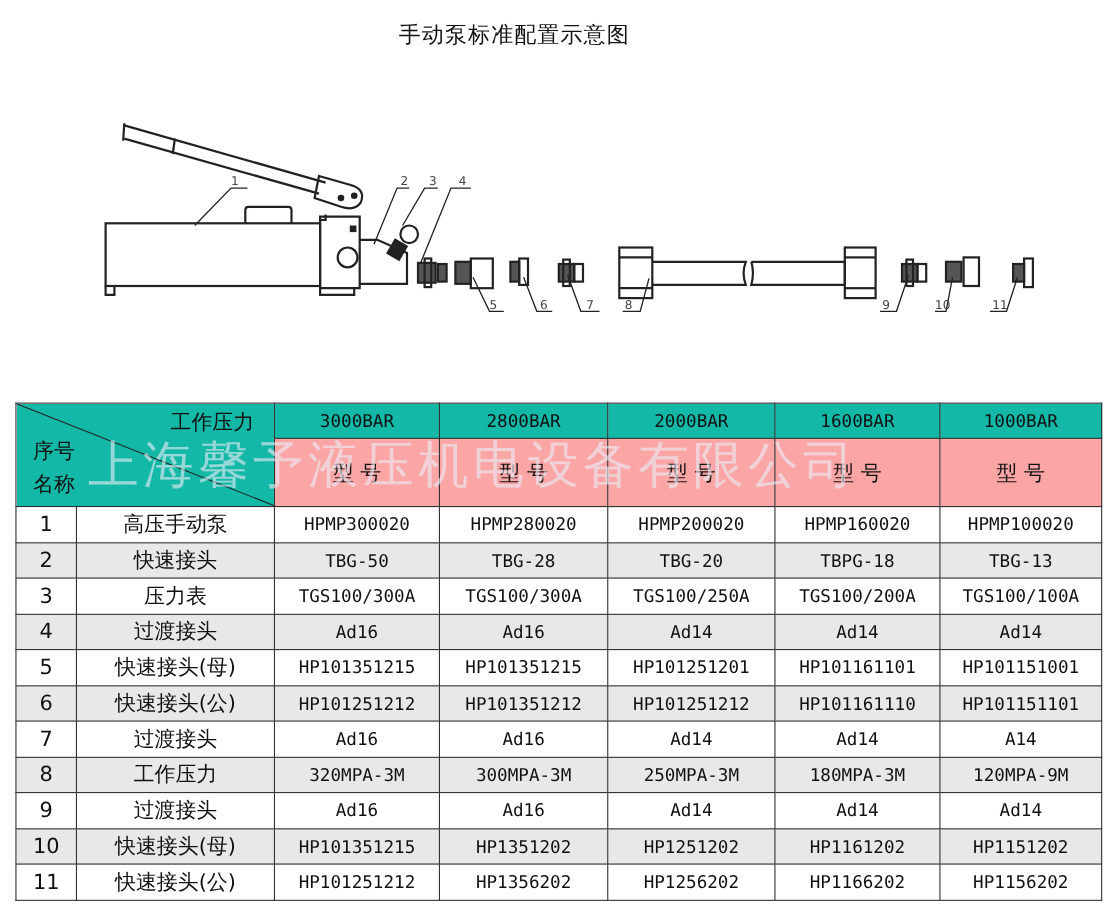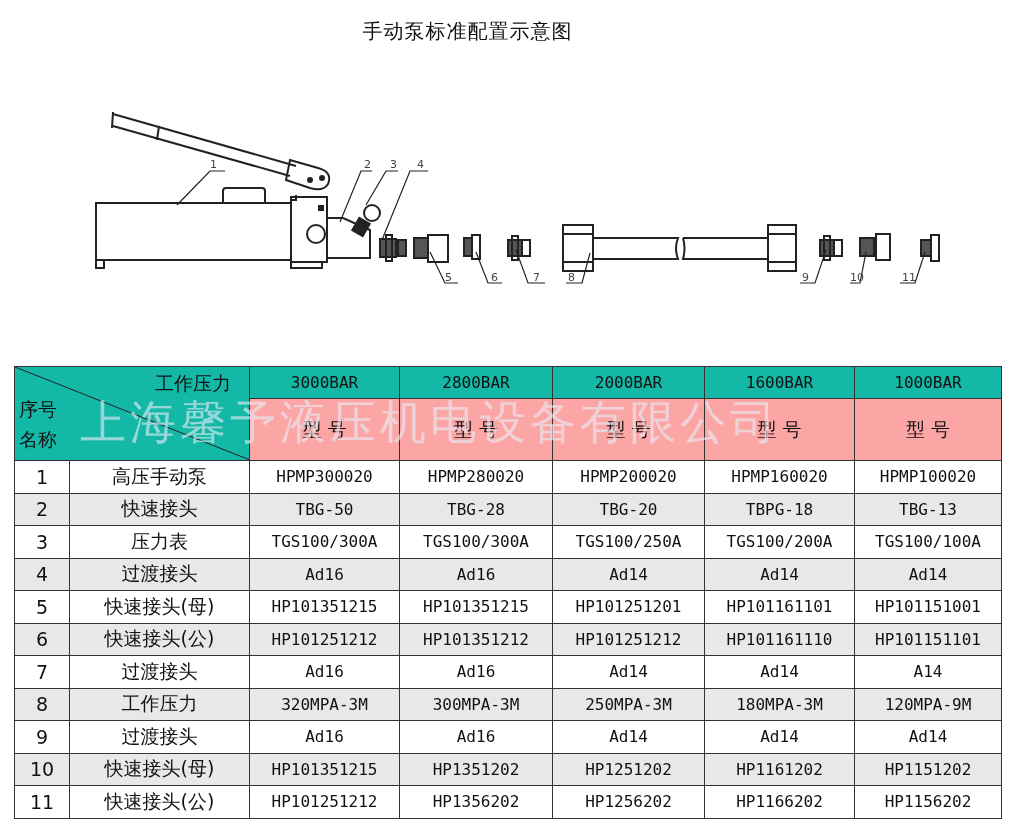--- a/index.html
+++ b/index.html
@@ -14,22 +14,22 @@
                   font-family:"DejaVu Sans Mono","Liberation Mono",monospace; font-size:16px; }
   table.spec td.cn { font-family:"DejaVu Sans","Liberation Sans",sans-serif; font-size:19px; }
   tr.h1 td { background:#14b8a6; height:31px; font-size:16px; }
   tr.h2 td { background:#fca5a5; height:61px; font-size:19px;
              font-family:"DejaVu Sans","Liberation Sans",sans-serif; }
   tr.d td { height:31.5px; }
   tr.d.alt td { background:#e8e8e8; }
   td.corner { position:relative; }
   .corner-top { position:absolute; right:18px; top:4px; font-size:19px;
                 font-family:"DejaVu Sans","Liberation Sans",sans-serif; }
-  .corner-bot { position:absolute; left:4px; bottom:4px; font-size:19px; line-height:30px; text-align:left;
-                font-family:Liberation Mono, monospace; }
+  .corner-bot { position:absolute; left:15px; bottom:4px; font-size:19px; line-height:30px; text-align:left;
+                font-family:Liberation Sans, sans-serif; }
   .corner svg { position:absolute; left:0; top:0; }
   .watermark { position:absolute; left:80px; top:392px; font-size:46px; color:rgba(230,235,245,0.62);
                letter-spacing:4px; white-space:nowrap; pointer-events:none;
                font-family:Liberation Sans, sans-serif; }
 </style>
 </head>
 <body>
 
 <div class="title">手动泵标准配置示意图</div>
 

